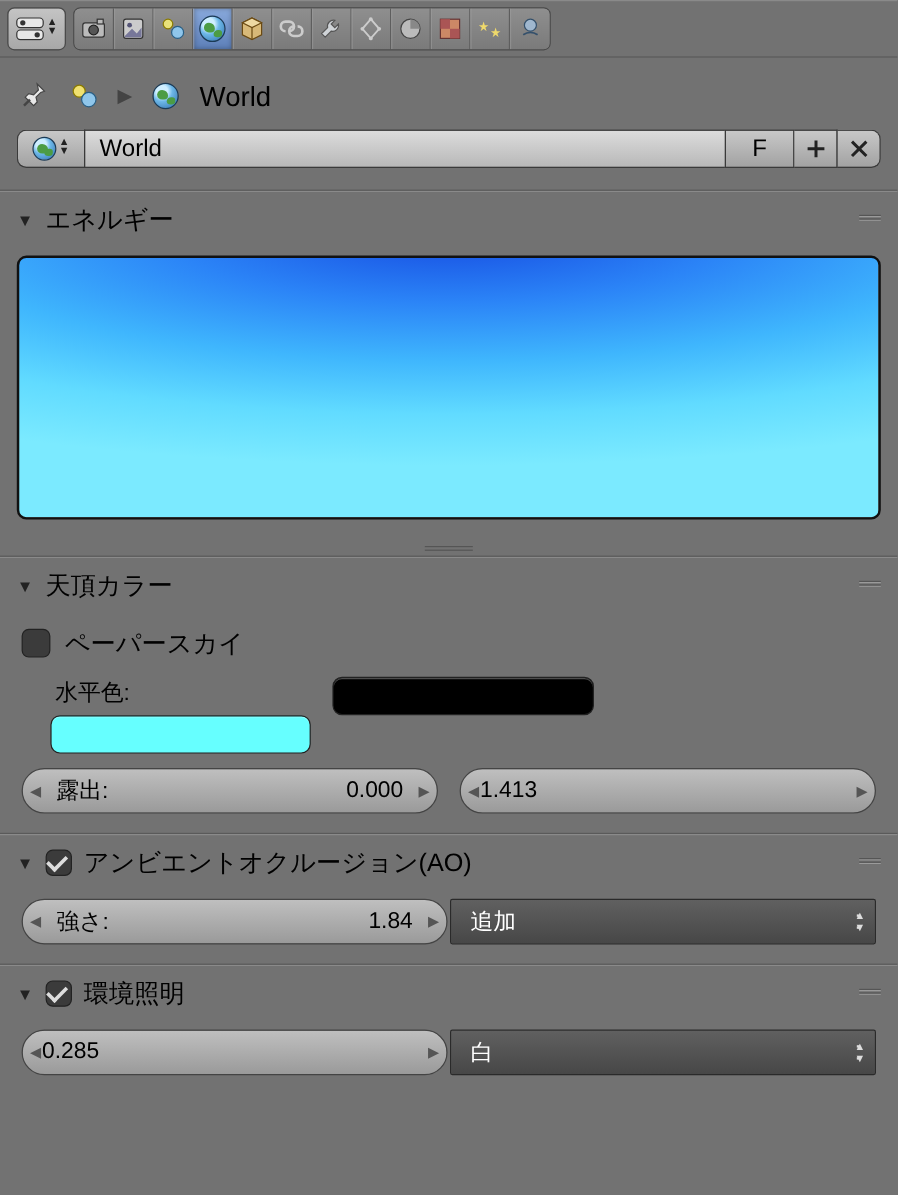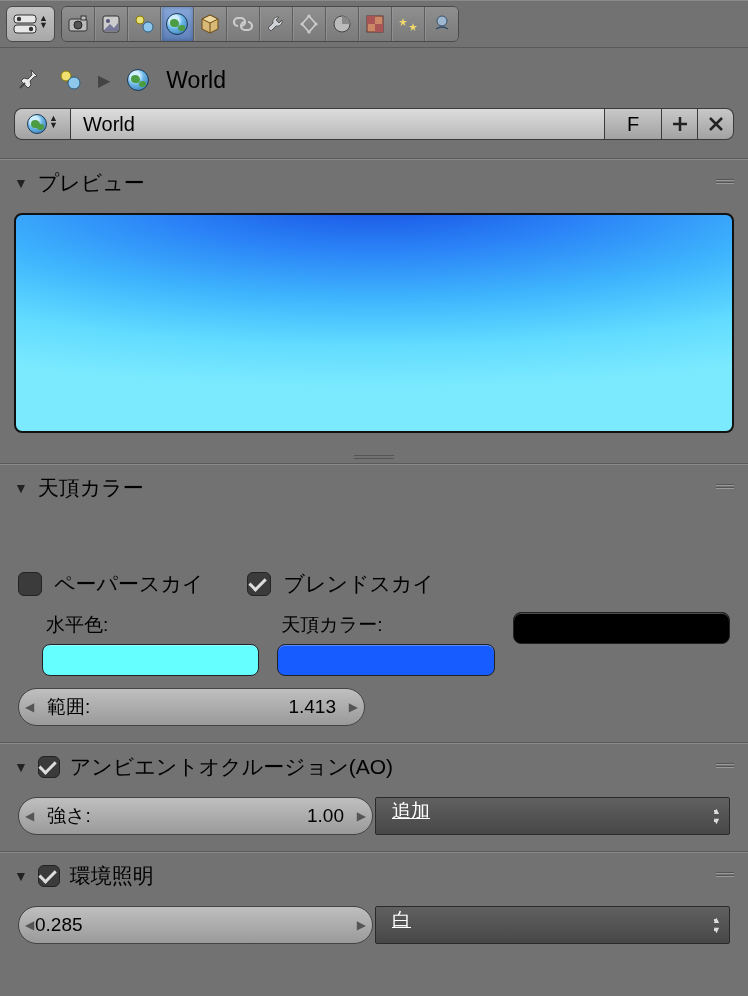--- a/index.html
+++ b/index.html
@@ -143,21 +143,21 @@
     height:220px; border-radius:8px;
     border:2px solid #111;
     background: radial-gradient(ellipse 110% 90% at 50% -10%, #1549e0 0%, #2b84f7 30%, #3fb6fd 55%, #61dbff 78%, #7beaff 100%);
   }
   .splitter {
     display:flex; justify-content:center; padding:6px 0 4px;
   }
   .splitter div{ width:40px; height:4px; border-top:1px solid #555; border-bottom:1px solid #555; }
 
   
-  .check-row { display:flex; gap:44px; padding:4px 4px 14px 4px;margin-top:48px; }
+  .check-row { display:flex; gap:26px; padding:4px 4px 14px 4px; }
   .check-item { display:flex; align-items:center; gap:12px; font-size:21px; }
 
   .color-row { display:grid; grid-template-columns:1fr 1fr 1fr; gap:18px; padding:0 4px 12px 4px;margin-left:24px;}
   .color-col label { display:block; font-size:19px; margin-bottom:6px; padding-left:4px; color:#000;}
   .swatch {
     height:32px; border-radius:8px; border:1px solid #222;
     box-shadow: inset 0 1px 0 rgba(255,255,255,.3);
   }
   .sw-h{ background:#66ffff; }
   .sw-z{ background:#175cff; }
@@ -184,22 +184,22 @@
   .numfield .lbl, .numfield-full .lbl{ margin-left:12px;}
   .numfield .val, .numfield-full .val{ margin-right:12px;}
 
   .ao-row, .env-row {
     display:grid; grid-template-columns:1fr 1fr; gap:2px; padding:0 4px;
   }
   .select {
     height:38px; border-radius:2px;
     background: linear-gradient(#606060,#474747);
     border:1px solid #2a2a2a;
-    color:#fff; display:flex; 
-    padding:0 30px 0 16px; font-size:19px; position:relative;text-decoration:underline;
+    color:#fff; display:flex; align-items:center;
+    padding:0 30px 0 16px; font-size:19px; position:relative;
   }
   .select::after{
     content:""; position:absolute; right:10px; top:50%; transform:translateY(-50%);
     width:10px; height:16px;
     background:
       linear-gradient(#ddd,#ddd) no-repeat center 2px / 9px 2px,
       linear-gradient(#ddd,#ddd) no-repeat center 12px / 9px 2px;
     clip-path: polygon(50% 0, 100% 35%, 0 35%, 0 65%, 100% 65%, 50% 100%);
   }
   .select .up-down{
@@ -360,21 +360,21 @@
     <svg width="18" height="18">
         <path d="M3 3 L15 15 M15 3 L3 15" stroke="#222" stroke-width="2.5"></path>
       </svg>
   </div>
 </div>
 
 <div class="panel-sep"></div>
 
 <div class="panel-head">
   <span class="tria">▼</span>
-  <span>プレビュー</span>
+  <span>エネルギー</span>
   <div class="drag">
       <span></span>
       <span></span>
     </div>
 </div>
 <div class="panel-body">
   <div class="preview"></div>
 </div>
 <div class="splitter">
     <div></div>
@@ -389,64 +389,59 @@
       <span></span>
       <span></span>
     </div>
 </div>
 <div class="panel-body">
   <div class="check-row">
     <div class="check-item">
       <span class="checkbox"></span>
       <span>ペーパースカイ</span>
     </div>
-    <div class="check-item">
-      <span class="checkbox checked"></span>
-      <span>ブレンドスカイ</span>
-    </div>
   </div>
 
   <div class="color-row">
     <div class="color-col">
       <label>水平色:</label>
       <div class="swatch sw-h"></div>
     </div>
     <div class="color-col">
-      <label>天頂カラー:</label>
-      <div class="swatch sw-z"></div>
-    </div>
-    <div class="color-col">
       <div class="swatch sw-a"></div>
     </div>
   </div>
 
   <div class="num-row">
     <div class="numfield">
-      <span class="lbl">範囲:</span>
+      <span class="lbl">露出:</span>
+      <span class="val">0.000</span>
+    </div>
+    <div class="numfield">
       <span class="val">1.413</span>
     </div>
   </div>
 </div>
 
 <div class="panel-sep"></div>
 
 <div class="panel-head">
   <span class="tria">▼</span>
   <span class="checkbox checked" style="width:22px;height:22px"></span>
   <span>アンビエントオクルージョン(AO)</span>
   <div class="drag">
       <span></span>
       <span></span>
     </div>
 </div>
 <div class="panel-body">
   <div class="ao-row">
     <div class="numfield">
       <span class="lbl">強さ:</span>
-      <span class="val">1.00</span>
+      <span class="val">1.84</span>
     </div>
     <div class="select">
       <span>追加</span>
       <div class="up-down">
           <span>▲</span>
           <span>▼</span>
         </div>
     </div>
   </div>
 </div>

